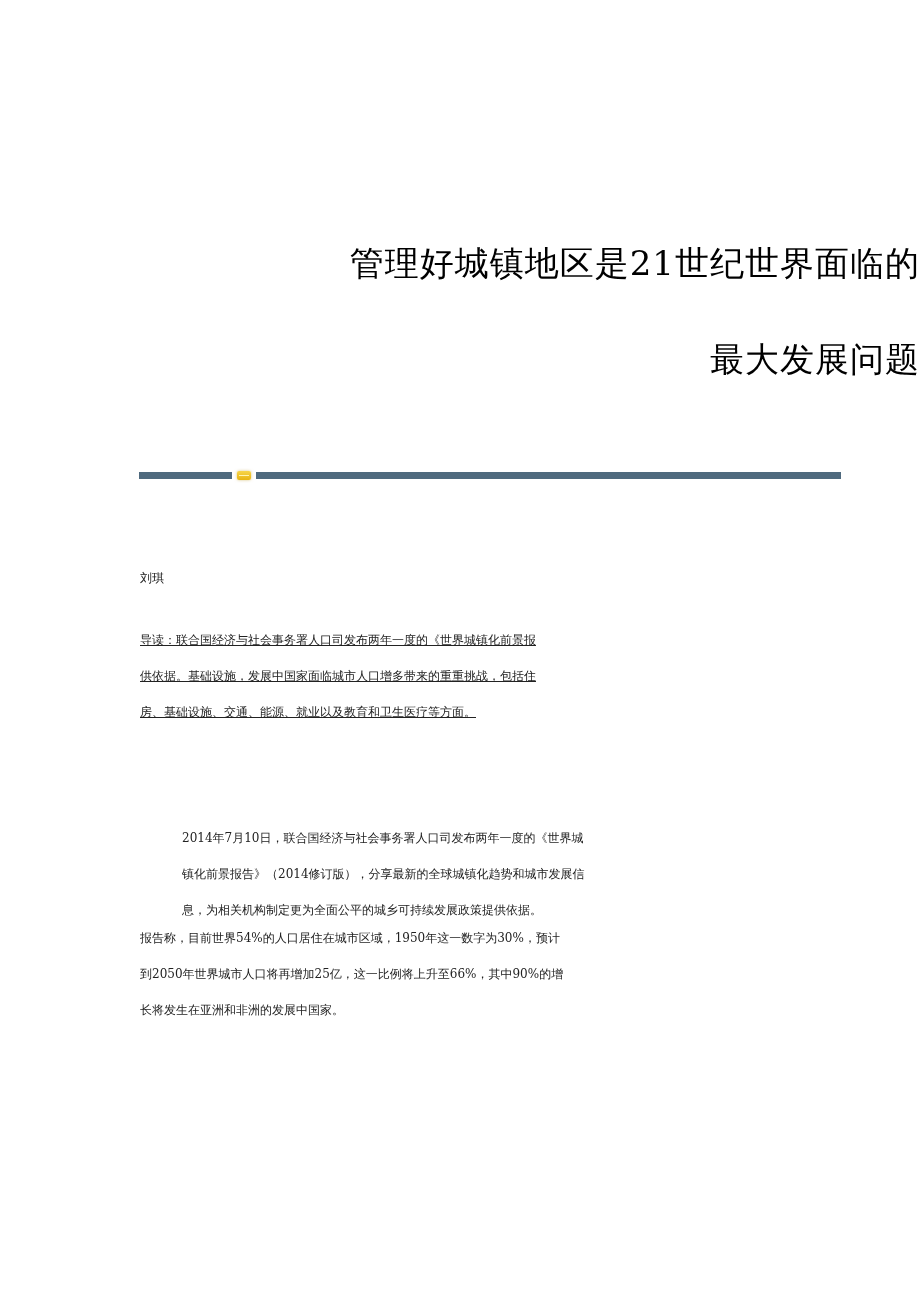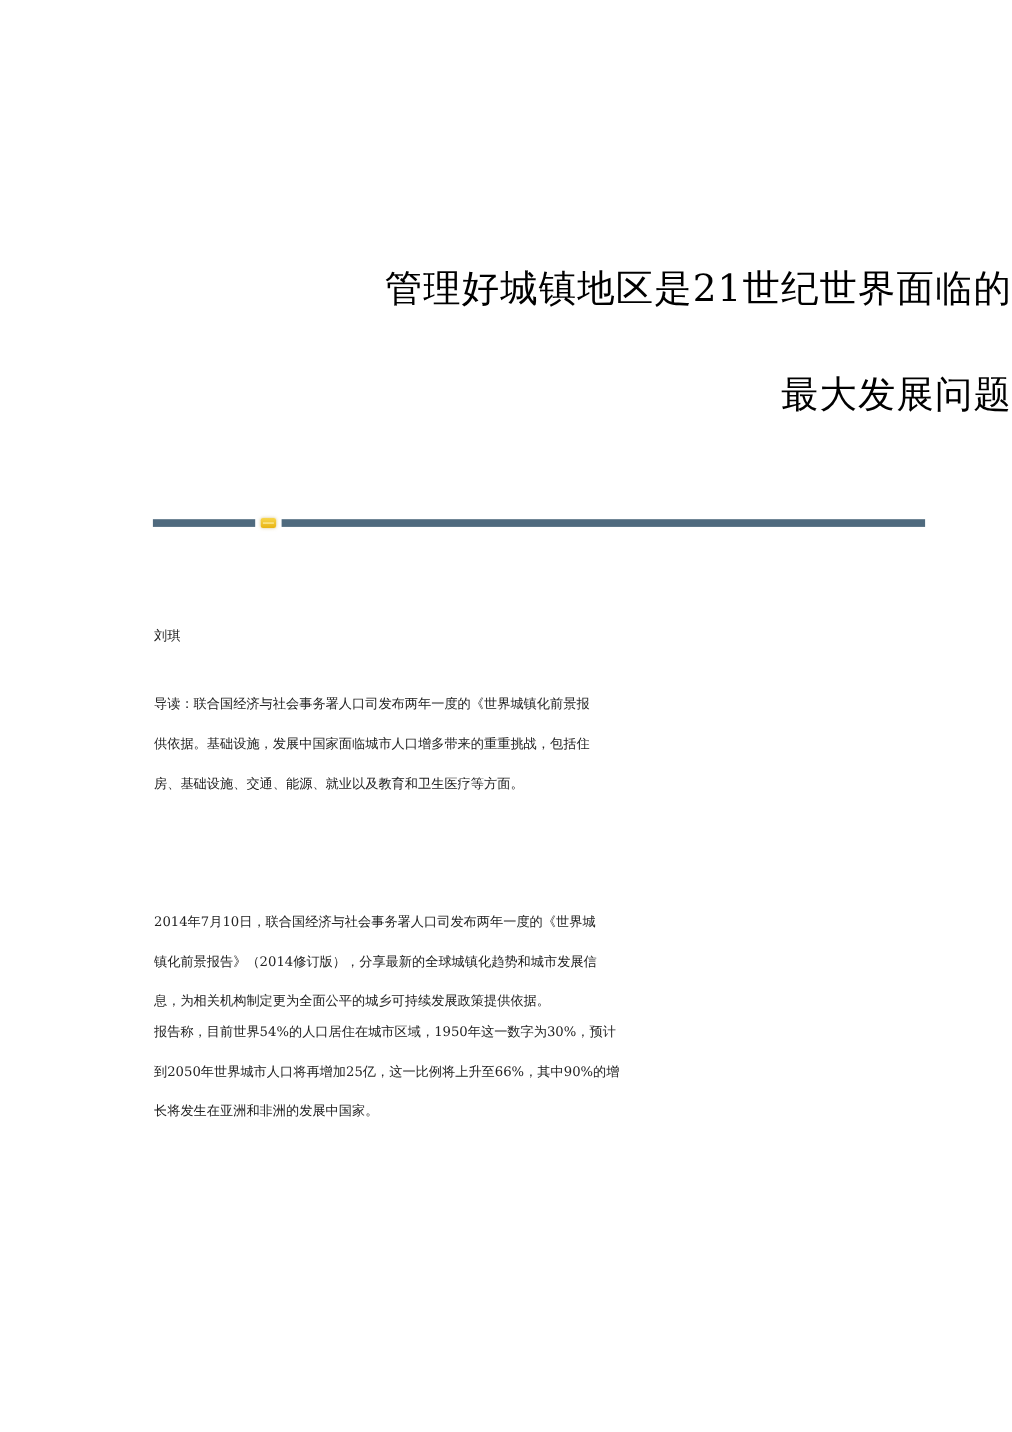--- a/index.html
+++ b/index.html
@@ -14,22 +14,22 @@
   .bar-left { left:0; width:93px; }
   .bar-right { left:117px; width:585px; }
   .ornament { position:absolute; left:98px; top:0; width:14px; height:9px;
               background:linear-gradient(#f7d54a,#e8b412); border-radius:2px;
               box-shadow:0 0 3px rgba(180,140,0,0.5); }
   .ornament::after { content:""; position:absolute; left:2px; right:2px; top:4px; height:1px; background:#fff4b0; }
   .text { position:absolute; left:140px; width:650px; font-size:12px;
           color:#222; }
   .author { top:570px; }
   .para { line-height:36px; text-align:justify; }
-  .p1 { top:622px; }
-  .p2 { top:820px; }
+  .p1 { top:622px;text-decoration:underline; }
+  .p2 { top:820px;margin-left:42px; }
   .p3 { top:920px; }
   .line { display:block; white-space:nowrap; }
 </style>
 </head>
 <body>
 
 <h1 class="title t1">管理好城镇地区是21世纪世界面临的</h1>
 <h1 class="title t2">最大发展问题</h1>
 
 <div class="divider">

